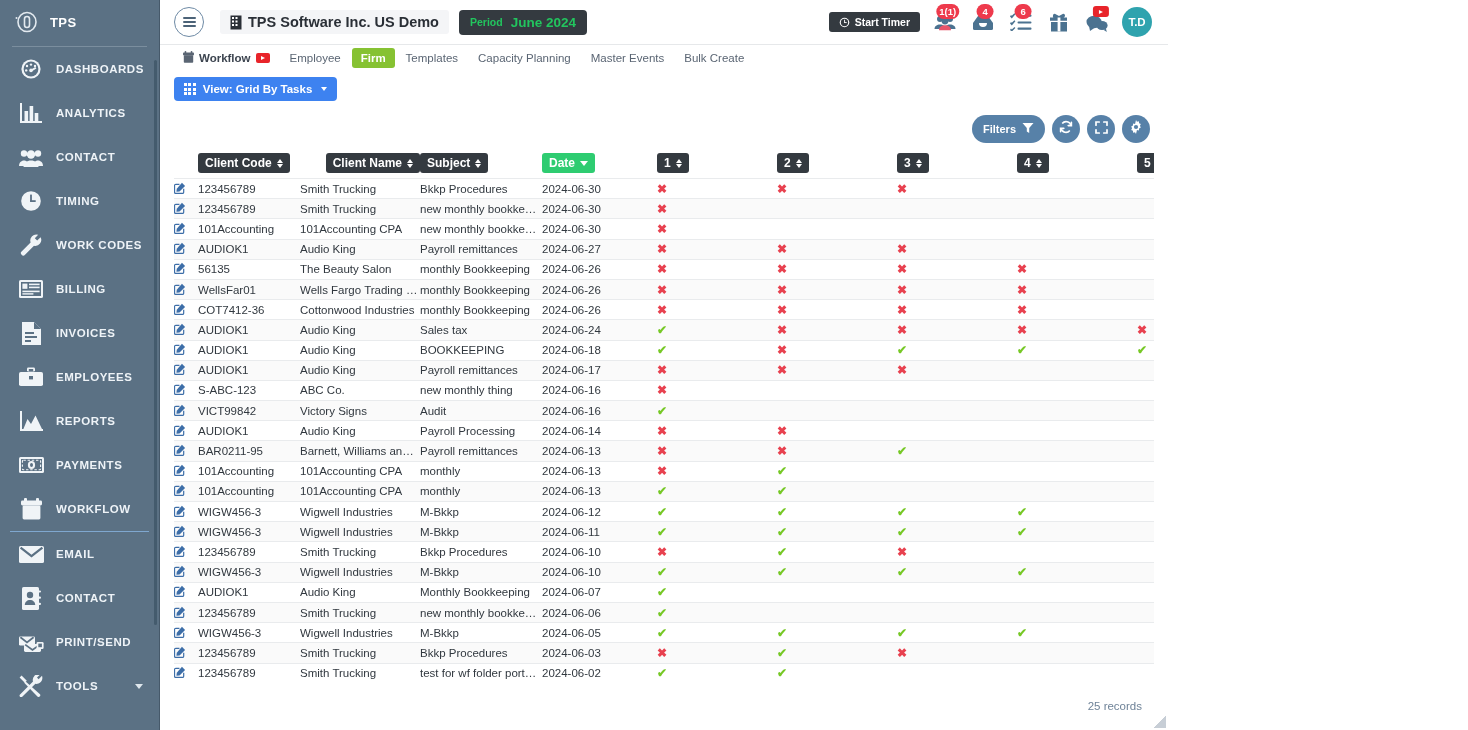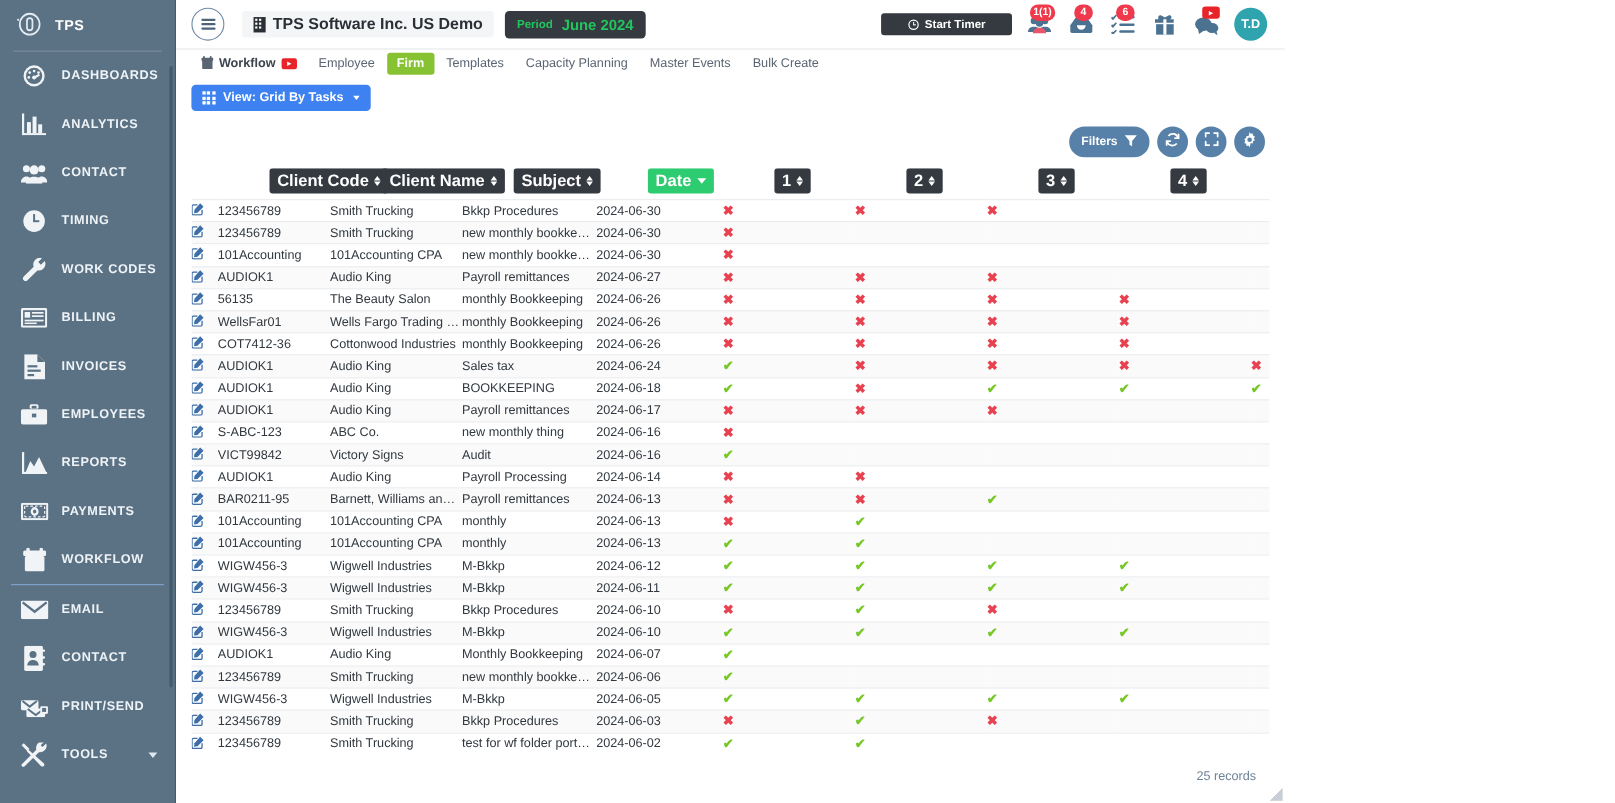--- a/index.html
+++ b/index.html
@@ -56,21 +56,21 @@
   .firm-title { font-size:14.5px; font-weight:bold; color:#2a2f36; white-space:nowrap; }
   .periodbox {
     margin-left:10px;background:#343a40;color:#22c55e;border-radius:4px;
     padding:5px 11px;display:flex;align-items:center;gap:8px;cursor:pointer;
   }
   .period-lbl { font-size:10.5px; font-weight:bold; }
   .period-val { font-size:13.5px; font-weight:bold; }
 
   .top-right { margin-left:auto; display:flex; align-items:center; gap:12px; padding-right:6px;}
   .start-timer {
-    background:#343a40;color:#fff;border-radius:3px;padding:4px 24px;font-size:10.5px;font-weight:bold;
+    background:#343a40;color:#fff;border-radius:3px;padding:4px 10px;font-size:10.5px;font-weight:bold;
     display:flex;align-items:center;gap:5px;cursor:pointer;white-space:nowrap;
   }
   .ticon { position:relative; width:26px; height:26px; display:flex; align-items:center; justify-content:center; cursor:pointer;}
   .ticon svg { display:block; }
   .badge {
     position:absolute; top:-5px; left:50%; transform:translateX(-38%);
     background:#ee3a4c; color:#fff; border-radius:9px; min-width:17px; height:15px;
     font-size:9.5px; font-weight:bold; display:flex;align-items:center;justify-content:center;
     padding:0 3px; line-height:1;
   }
@@ -106,21 +106,21 @@
   }
   .rbtn.wide { padding:0 11px; gap:6px; font-size:11px; font-weight:bold; }
   .rbtn.circ { width:28px; }
 
   
   .tablewrap { position:absolute; left:14px; right:14px; top:46px; bottom:40px; overflow:hidden;}
   table.grid { width:100%; border-collapse:collapse; table-layout:fixed; }
   table.grid th { padding:0 0 5px 0; text-align:left; vertical-align:bottom; }
   .hpill {
     display:inline-flex;align-items:center;gap:5px;background:#343a40;color:#fff;
-    border-radius:3px;padding:3px 7px;font-size:15px;font-weight:bold;cursor:pointer;white-space:nowrap;margin-left:47px;
+    border-radius:3px;padding:3px 7px;font-size:12px;font-weight:bold;cursor:pointer;white-space:nowrap;
   }
   .hpill.green { background:#2ecc71; }
   .sort-ico { display:inline-flex;flex-direction:column;line-height:0;gap:1px;}
   .sort-ico i:first-child{width:0;height:0;border-left:3.2px solid transparent;border-right:3.2px solid transparent;border-bottom:4px solid #fff;}
   .sort-ico i:last-child{width:0;height:0;border-left:3.2px solid transparent;border-right:3.2px solid transparent;border-top:4px solid #fff;}
   .sort-dn { width:0;height:0;border-left:4px solid transparent;border-right:4px solid transparent;border-top:5px solid #fff;}
   table.grid td {
     font-size:11.5px; color:#31383f; height:20.2px; padding:0; border-top:1px solid #e9ebed;
     white-space:nowrap; overflow:hidden; text-overflow:ellipsis;
   }

